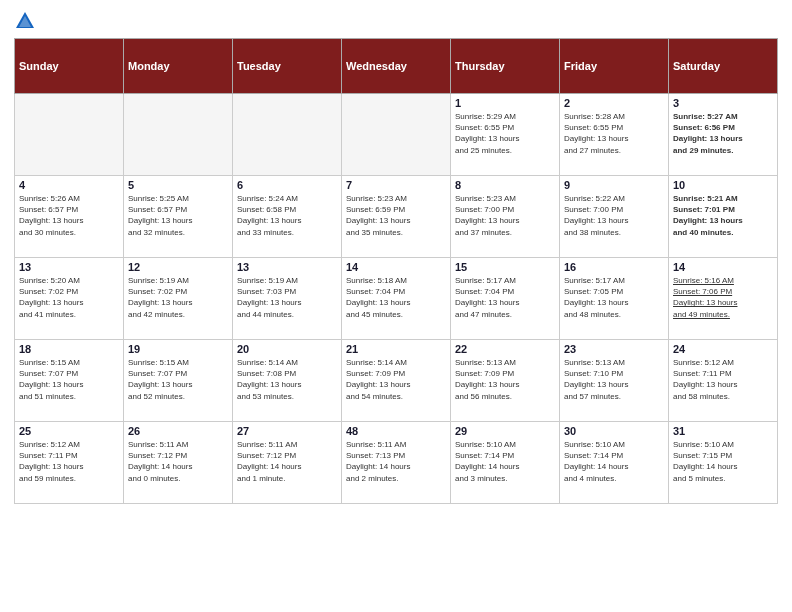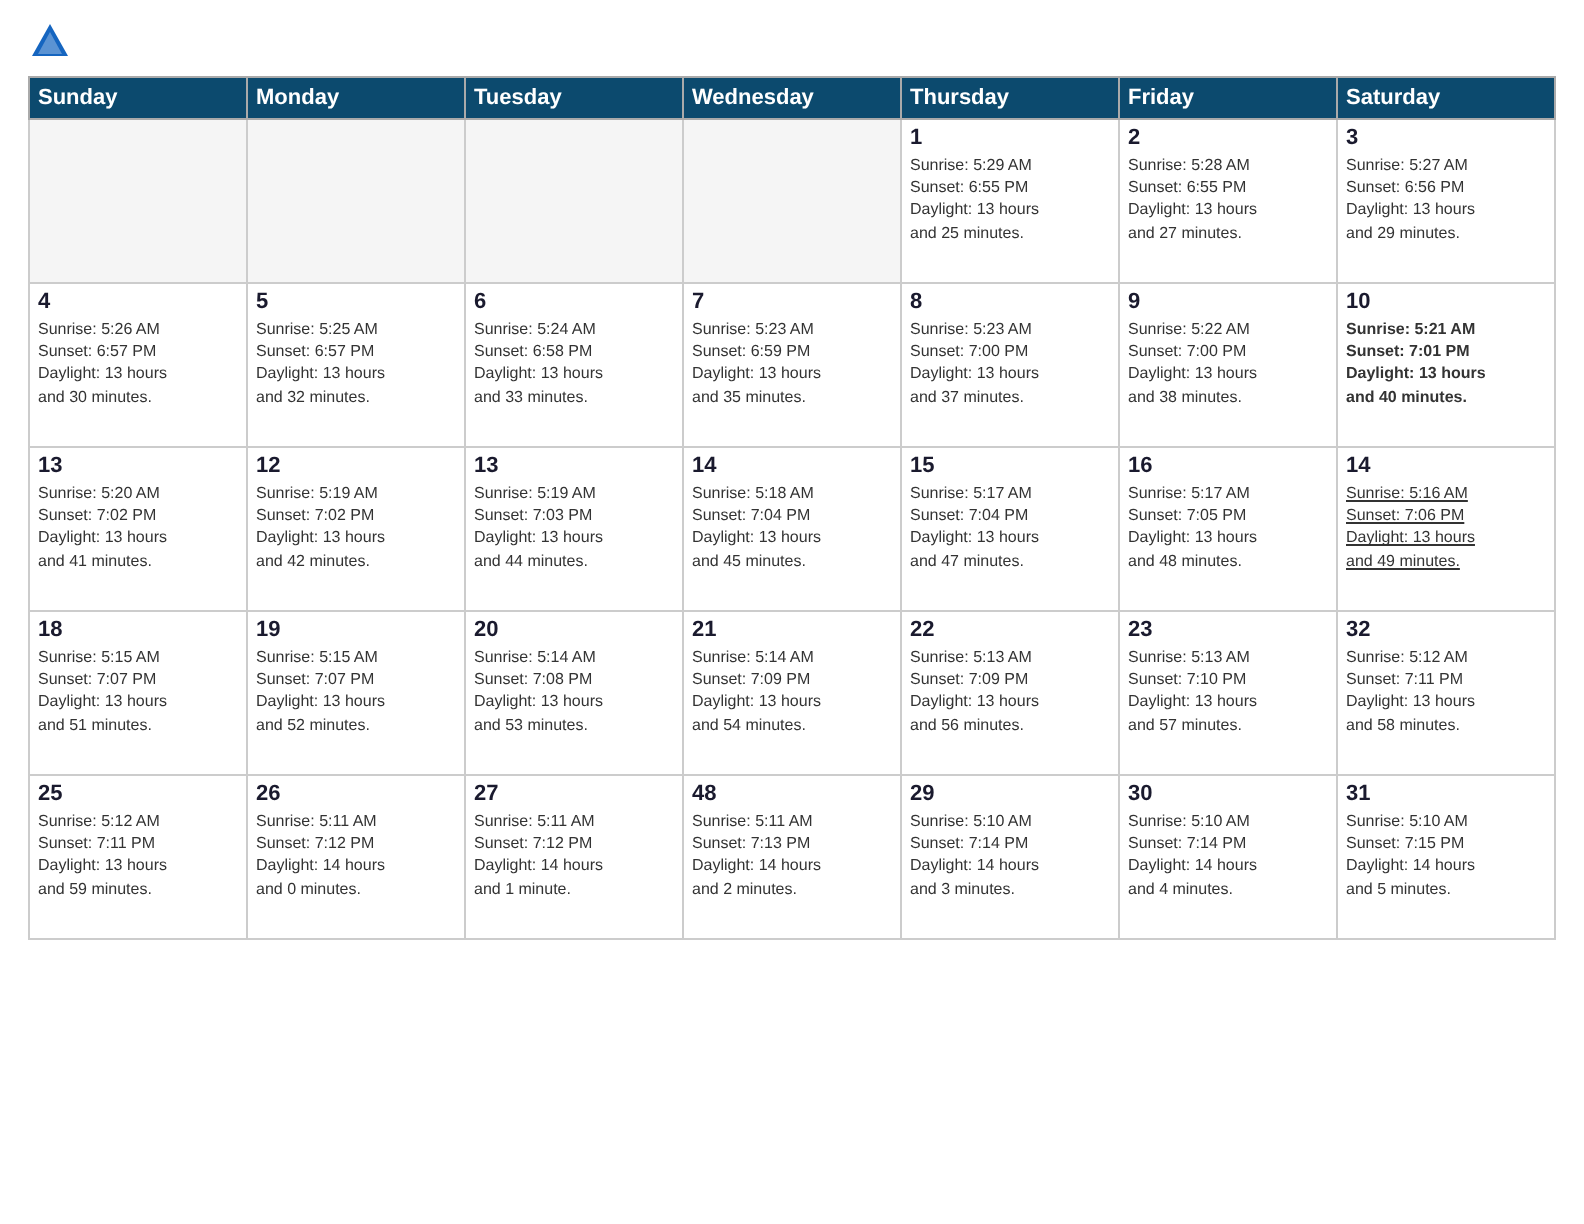--- a/index.html
+++ b/index.html
@@ -58,25 +58,25 @@
     .calendar-subtitle {
       font-size: 14px;
       color: #333;
     }
     .calendar-table {
       width: 100%;
       border-collapse: collapse;
       table-layout: fixed;
     }
     .calendar-table thead tr th {
-      background: #0c4a6e;
+      background: #7f1d1d;
       color: #fff;
       font-size: 11px;
       font-weight: bold;
-      padding: 4px 4px;
+      padding: 21px 4px;
       text-align: left;
       border: 1px solid #aaa;
     }
     .calendar-table tbody tr td {
       border: 1px solid #ccc;
       vertical-align: top;
       padding: 3px 4px;
       font-size: 8.5px;
       color: #222;
       height: 82px;
@@ -145,21 +145,21 @@
           </td>
           <td>
             <div class="day-number">2</div>
             <div class="day-info" style="white-space: pre-line;">Sunrise: 5:28 AM
 Sunset: 6:55 PM
 Daylight: 13 hours
 and 27 minutes.</div>
           </td>
           <td>
             <div class="day-number">3</div>
-            <div class="day-info" style="white-space: pre-line;">Sunrise: 5:27 AM
+            <div class="day-info" style="white-space: pre-line; font-weight: bold;">Sunrise: 5:27 AM
 Sunset: 6:56 PM
 Daylight: 13 hours
 and 29 minutes.</div>
           </td>
         </tr>
         <tr>
           <td>
             <div class="day-number">4</div>
             <div class="day-info" style="white-space: pre-line;">Sunrise: 5:26 AM
 Sunset: 6:57 PM
@@ -297,21 +297,21 @@
 and 56 minutes.</div>
           </td>
           <td>
             <div class="day-number">23</div>
             <div class="day-info" style="white-space: pre-line;">Sunrise: 5:13 AM
 Sunset: 7:10 PM
 Daylight: 13 hours
 and 57 minutes.</div>
           </td>
           <td>
-            <div class="day-number">32</div>
+            <div class="day-number">24</div>
             <div class="day-info" style="white-space: pre-line;">Sunrise: 5:12 AM
 Sunset: 7:11 PM
 Daylight: 13 hours
 and 58 minutes.</div>
           </td>
         </tr>
         <tr>
           <td>
             <div class="day-number">25</div>
             <div class="day-info" style="white-space: pre-line;">Sunrise: 5:12 AM

